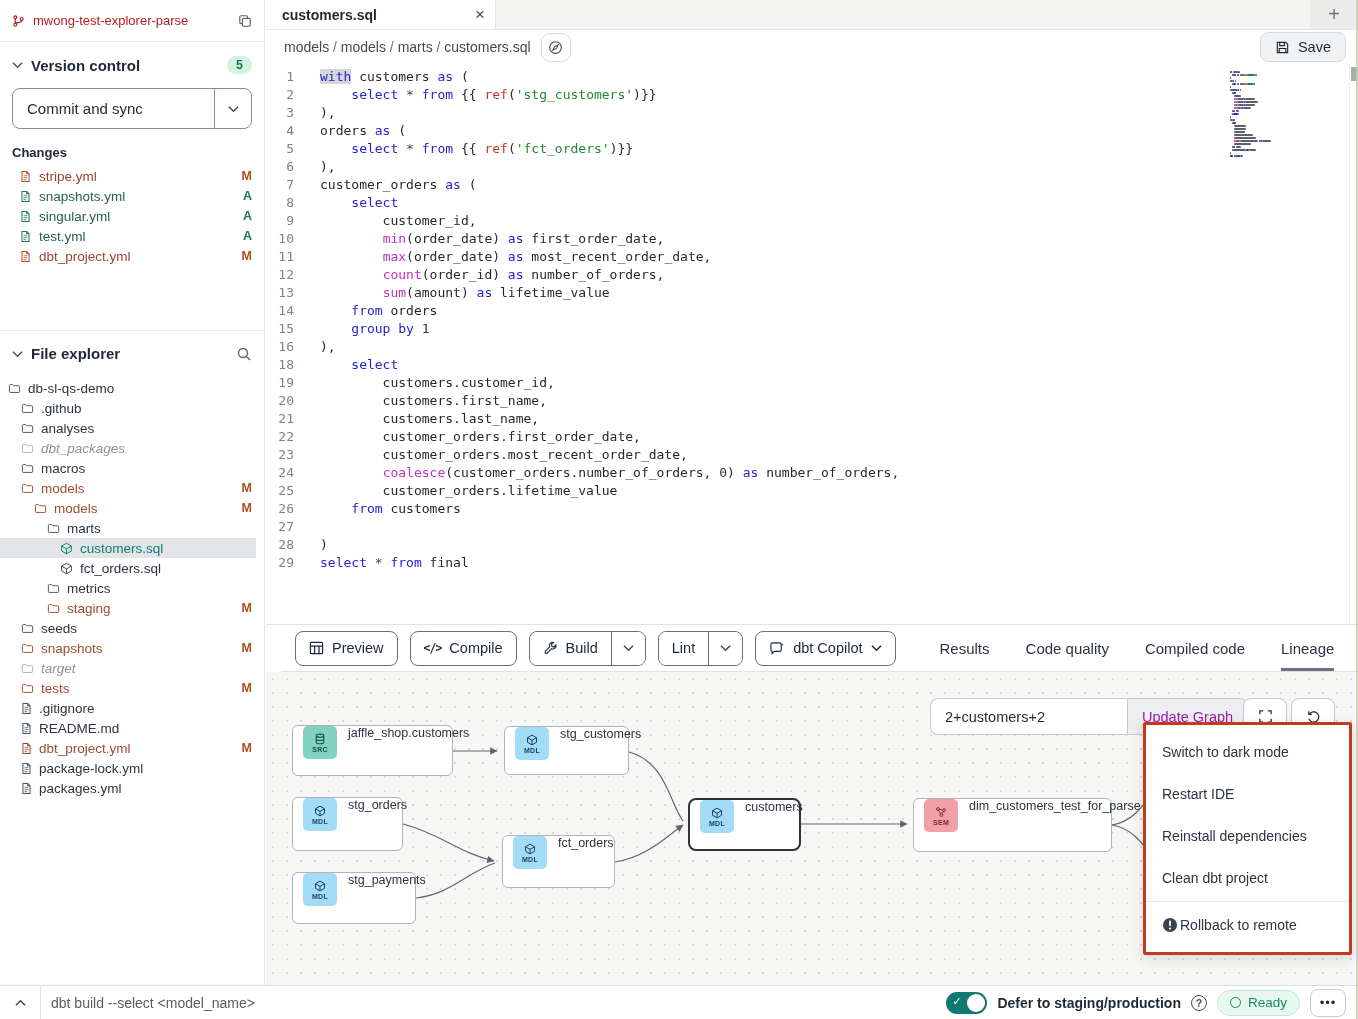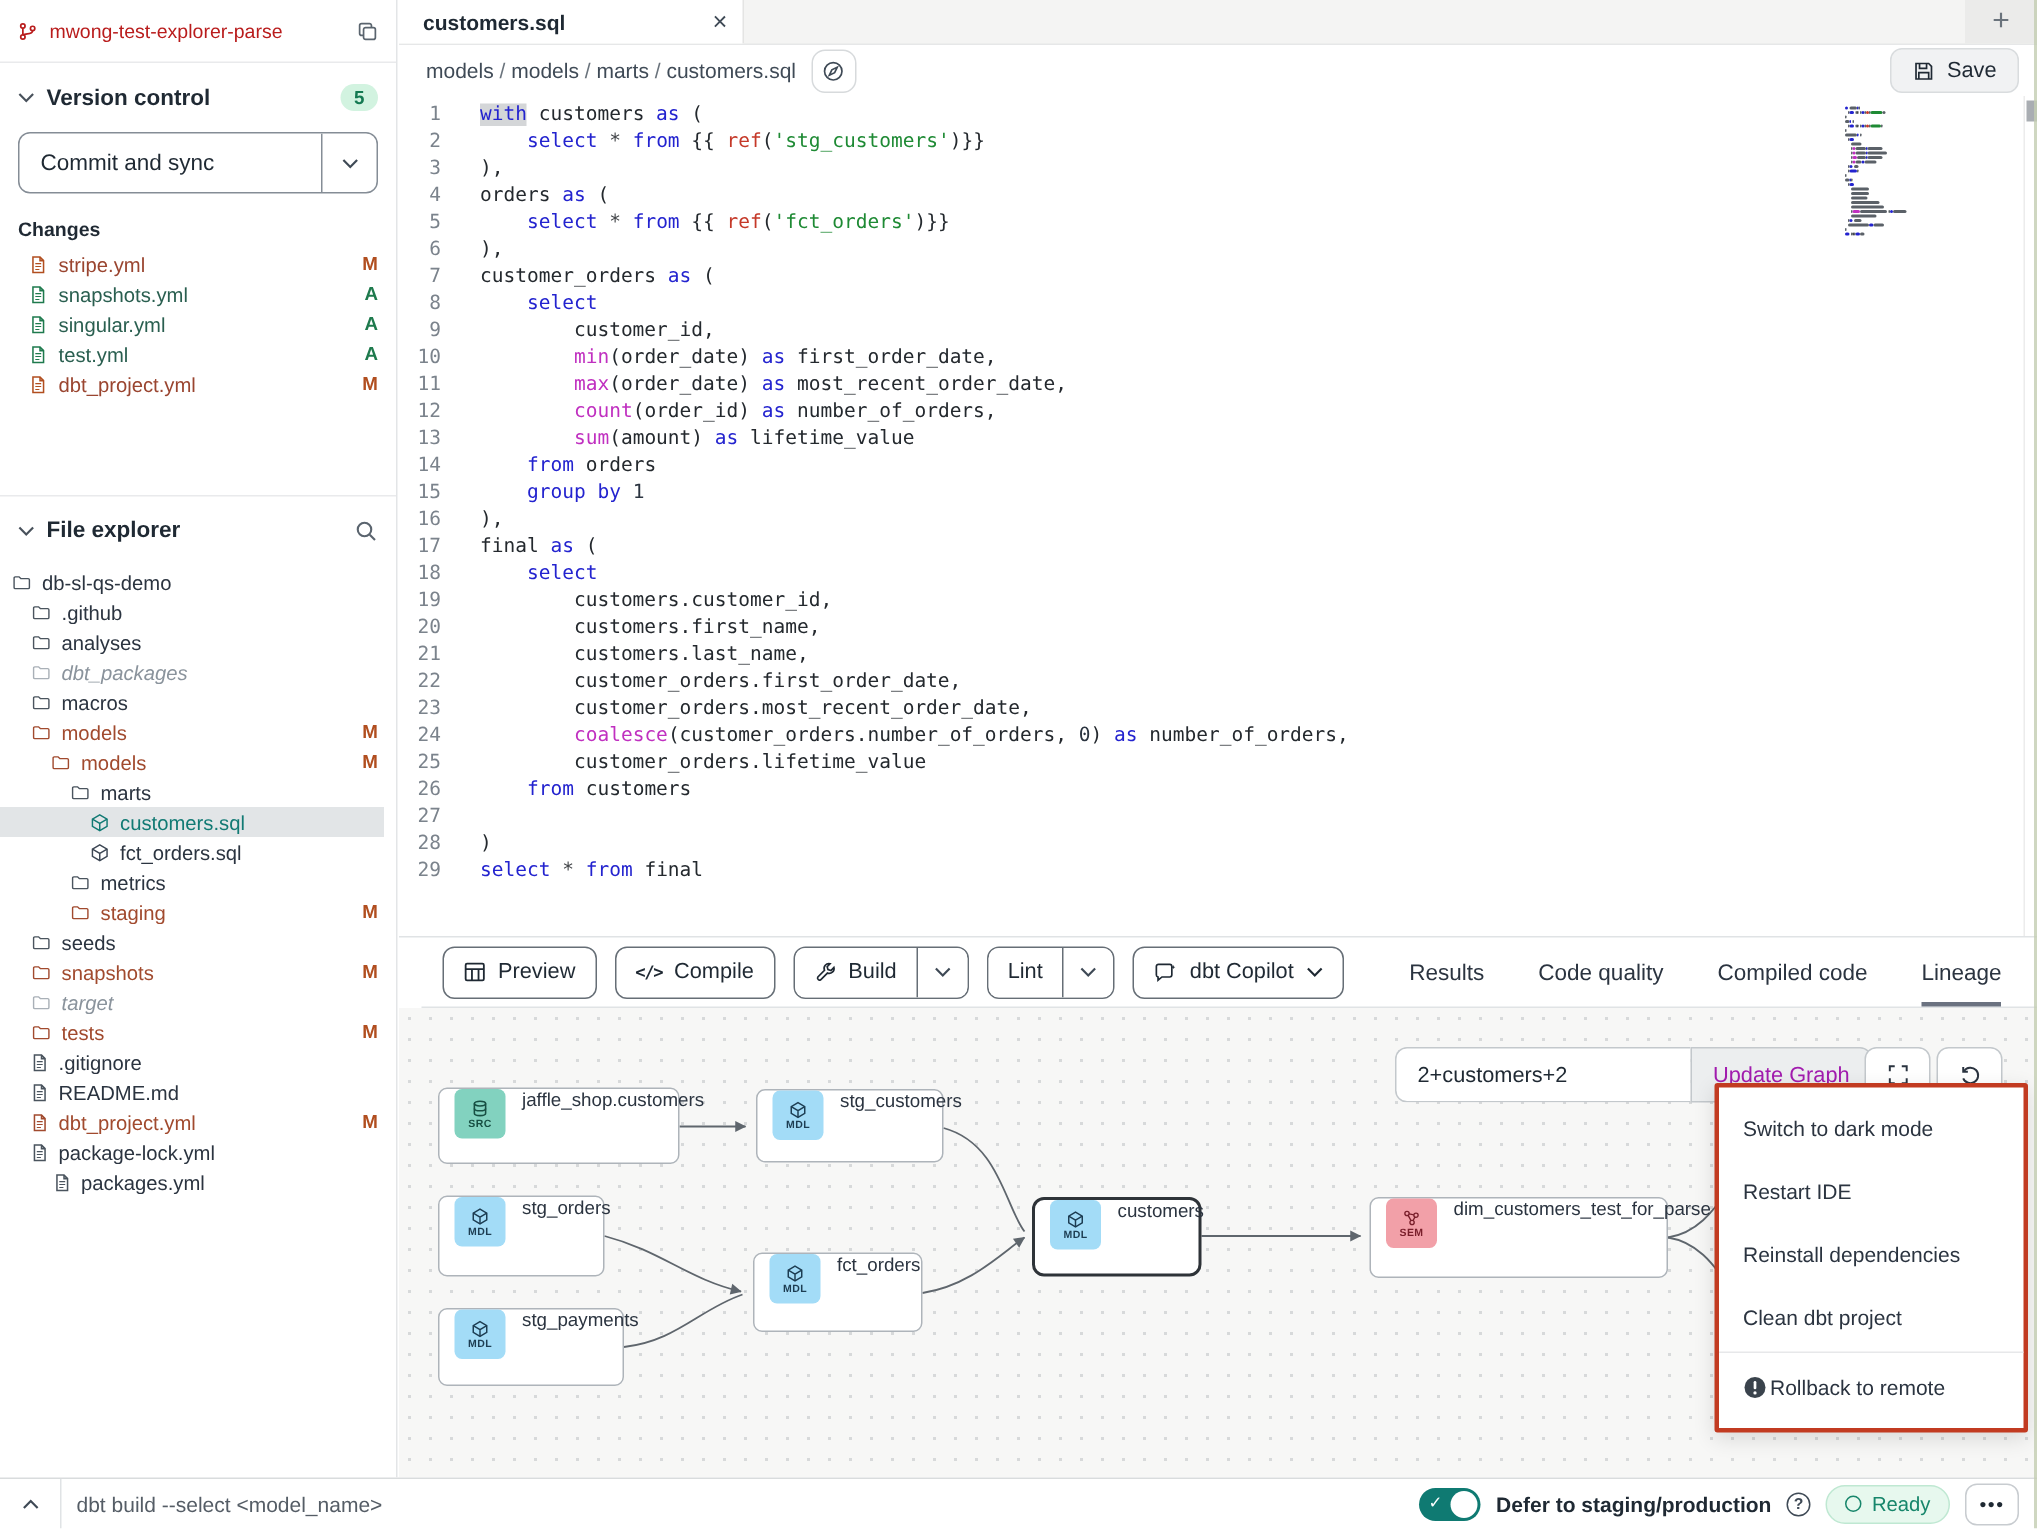--- a/index.html
+++ b/index.html
@@ -490,21 +490,21 @@
                 <path d="M2.5 1.5h6l3 3v10h-9z"></path>
                 <path d="M8.5 1.5v3h3"></path>
                 <path d="M4.5 7h5M4.5 9.5h5M4.5 12h3.5" stroke-width="1"></path>
               </svg>
             </span>
 
             <span class="lbl">package-lock.yml</span>
             <span class="tst"></span>
           </li>
 
-          <li class="tree-row file" style="padding-left: 36px;">
+          <li class="tree-row file" style="padding-left: 21px;">
 
             <span class="ic ic-file">
               <svg width="11" height="13" viewBox="0 0 14 16" fill="none" stroke="currentColor" stroke-width="1.3">
                 <path d="M2.5 1.5h6l3 3v10h-9z"></path>
                 <path d="M8.5 1.5v3h3"></path>
                 <path d="M4.5 7h5M4.5 9.5h5M4.5 12h3.5" stroke-width="1"></path>
               </svg>
             </span>
 
             <span class="lbl">packages.yml</span>
@@ -629,24 +629,20 @@
           <div class="cl">
             <span class="ln">15</span>
             <span class="ct"><span class="tk-d">    </span><span class="tk-k">group by</span><span class="tk-d"> </span><span class="tk-n2">1</span></span>
           </div>
 
           <div class="cl">
             <span class="ln">16</span>
             <span class="ct"><span class="tk-d">),</span></span>
           </div>
 
-          <div class="cl">
-            <span class="ln">17</span>
-            <span class="ct"><span class="tk-d">final </span><span class="tk-k">as</span><span class="tk-d"> (</span></span>
-          </div>
 
           <div class="cl">
             <span class="ln">18</span>
             <span class="ct"><span class="tk-d">    </span><span class="tk-k">select</span></span>
           </div>
 
           <div class="cl">
             <span class="ln">19</span>
             <span class="ct"><span class="tk-d">        customers.customer_id,</span></span>
           </div>

